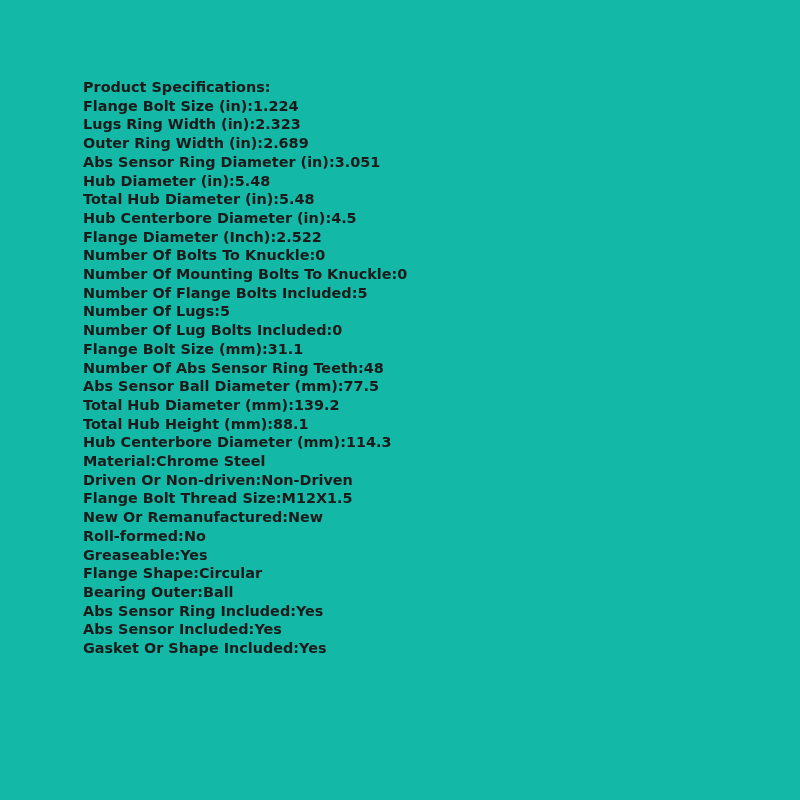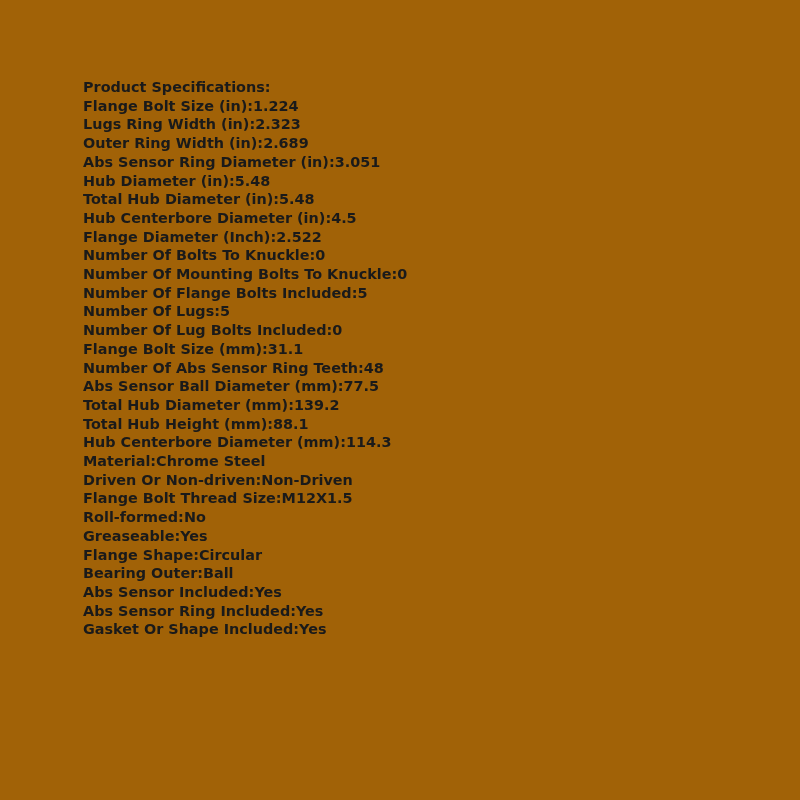--- a/index.html
+++ b/index.html
@@ -4,21 +4,21 @@
 <style>
   html, body {
     margin: 0;
     padding: 0;
     background: #ffffff;
   }
   .page {
     position: relative;
     width: 800px;
     height: 800px;
-    background: #a16207;
+    background: #14b8a6;
     overflow: hidden;
     font-family: "DejaVu Sans", "Liberation Sans", sans-serif;
   }
   .specs-block {
     position: absolute;
     left: 83px;
     top: 78px;
     color: #1a1a1a;
     font-size: 14.4px;
     line-height: 18.7px;
@@ -53,22 +53,23 @@
         <div class="spec-line"><span>Number Of Lug Bolts Included:</span><span>0</span></div>
         <div class="spec-line"><span>Flange Bolt Size (mm):</span><span>31.1</span></div>
         <div class="spec-line"><span>Number Of Abs Sensor Ring Teeth:</span><span>48</span></div>
         <div class="spec-line"><span>Abs Sensor Ball Diameter (mm):</span><span>77.5</span></div>
         <div class="spec-line"><span>Total Hub Diameter (mm):</span><span>139.2</span></div>
         <div class="spec-line"><span>Total Hub Height (mm):</span><span>88.1</span></div>
         <div class="spec-line"><span>Hub Centerbore Diameter (mm):</span><span>114.3</span></div>
         <div class="spec-line"><span>Material:</span><span>Chrome Steel</span></div>
         <div class="spec-line"><span>Driven Or Non-driven:</span><span>Non-Driven</span></div>
         <div class="spec-line"><span>Flange Bolt Thread Size:</span><span>M12X1.5</span></div>
+        <div class="spec-line"><span>New Or Remanufactured:</span><span>New</span></div>
         <div class="spec-line"><span>Roll-formed:</span><span>No</span></div>
         <div class="spec-line"><span>Greaseable:</span><span>Yes</span></div>
         <div class="spec-line"><span>Flange Shape:</span><span>Circular</span></div>
         <div class="spec-line"><span>Bearing Outer:</span><span>Ball</span></div>
+        <div class="spec-line"><span>Abs Sensor Ring Included:</span><span>Yes</span></div>
         <div class="spec-line"><span>Abs Sensor Included:</span><span>Yes</span></div>
-        <div class="spec-line"><span>Abs Sensor Ring Included:</span><span>Yes</span></div>
         <div class="spec-line"><span>Gasket Or Shape Included:</span><span>Yes</span></div>
       </div>
   </div>
 </div>
 
 </body></html>

